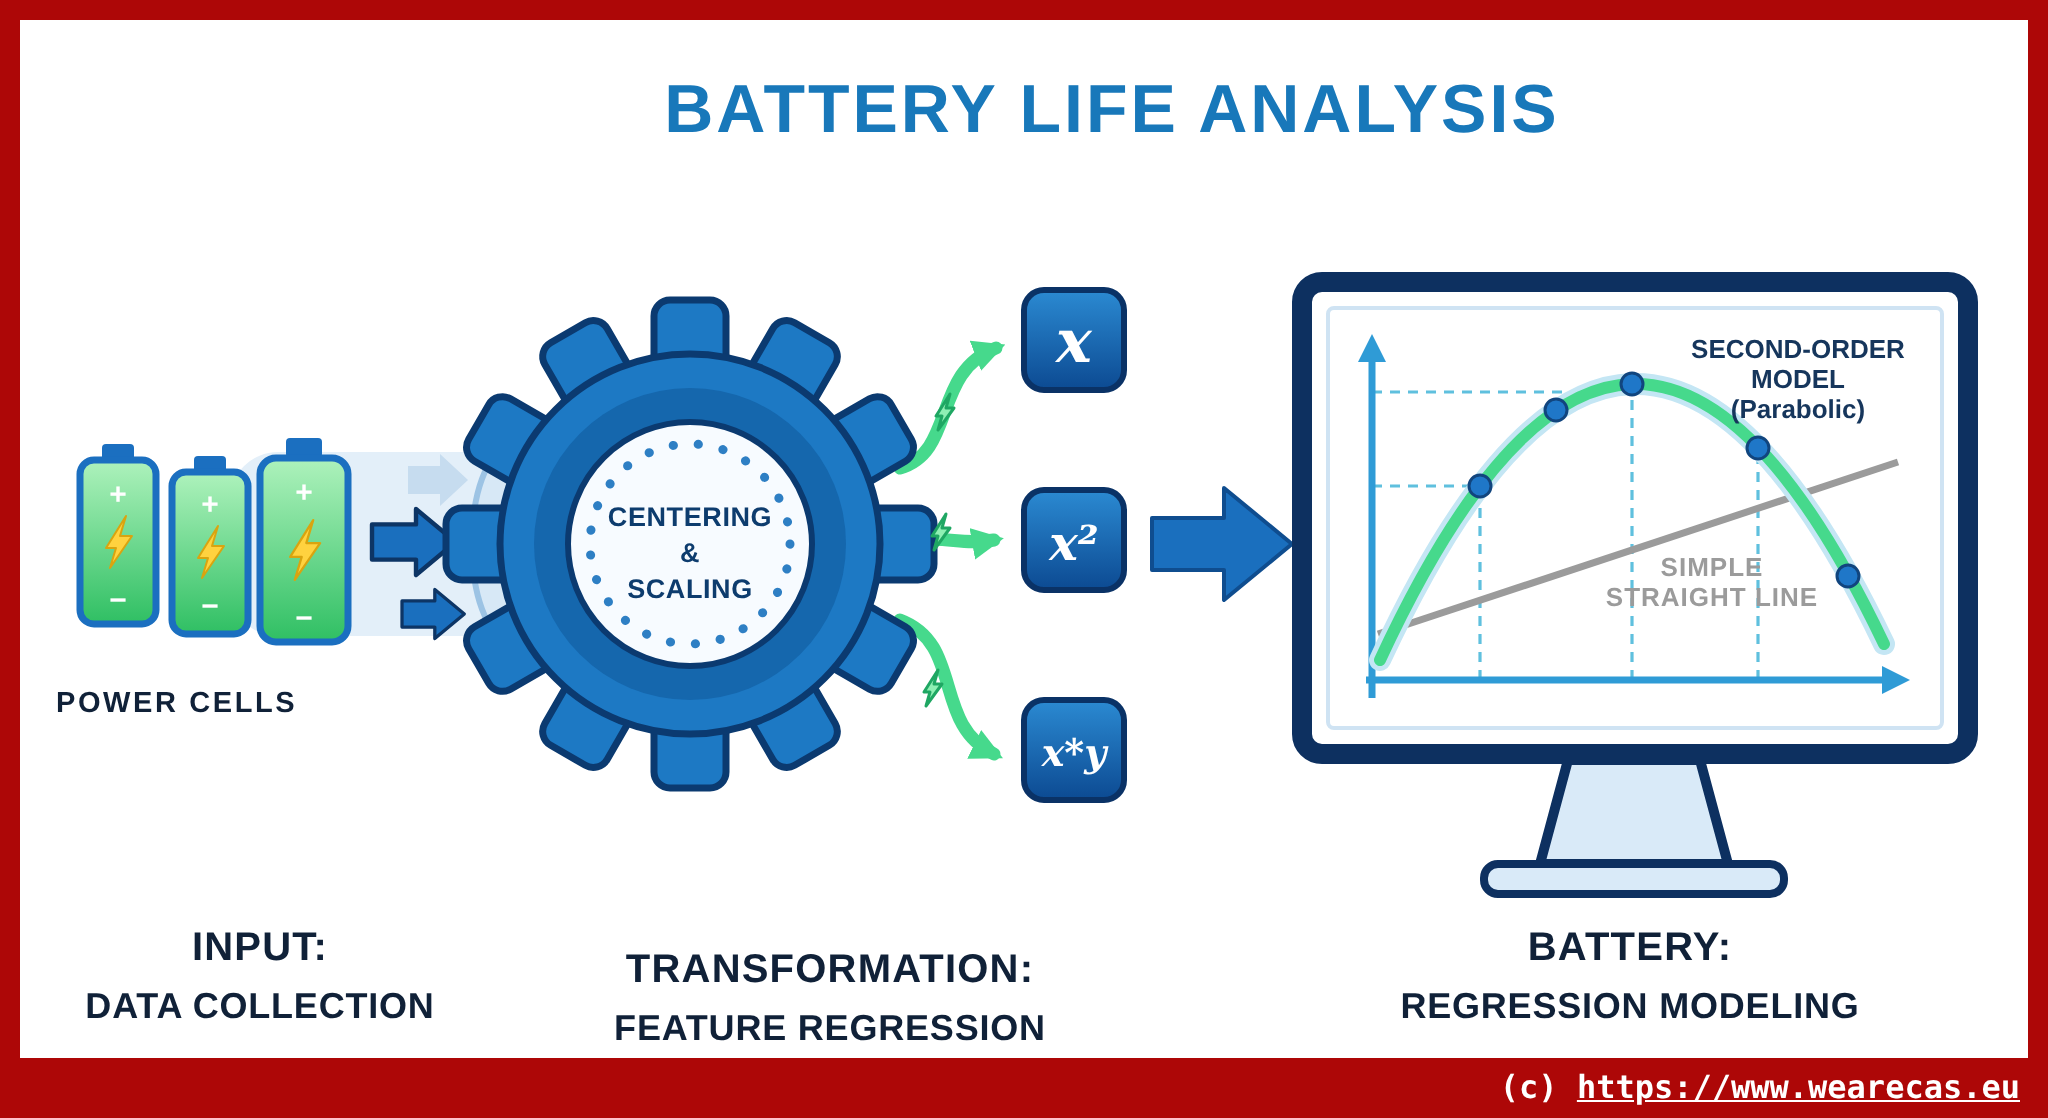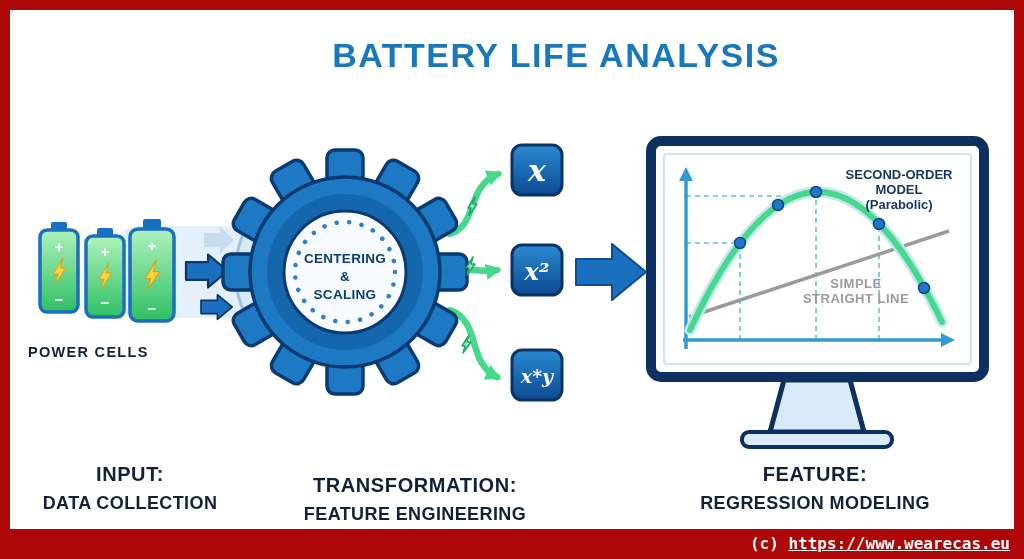--- a/index.html
+++ b/index.html
@@ -169,23 +169,23 @@
   </svg>
 
   <div class="power-label">POWER CELLS</div>
 
   <div class="caption c1">
     <div class="cap-title">INPUT:</div>
     <div class="cap-sub">DATA COLLECTION</div>
   </div>
   <div class="caption c2">
     <div class="cap-title">TRANSFORMATION:</div>
-    <div class="cap-sub">FEATURE ENGINEERING</div>
+    <div class="cap-sub">FEATURE REGRESSION</div>
   </div>
   <div class="caption c3">
-    <div class="cap-title">FEATURE:</div>
+    <div class="cap-title">BATTERY:</div>
     <div class="cap-sub">REGRESSION MODELING</div>
   </div>
 
   <div class="footer">
     <span>(c) </span><span class="url">https://www.wearecas.eu</span>
   </div>
 </div>
 
 </body></html>

